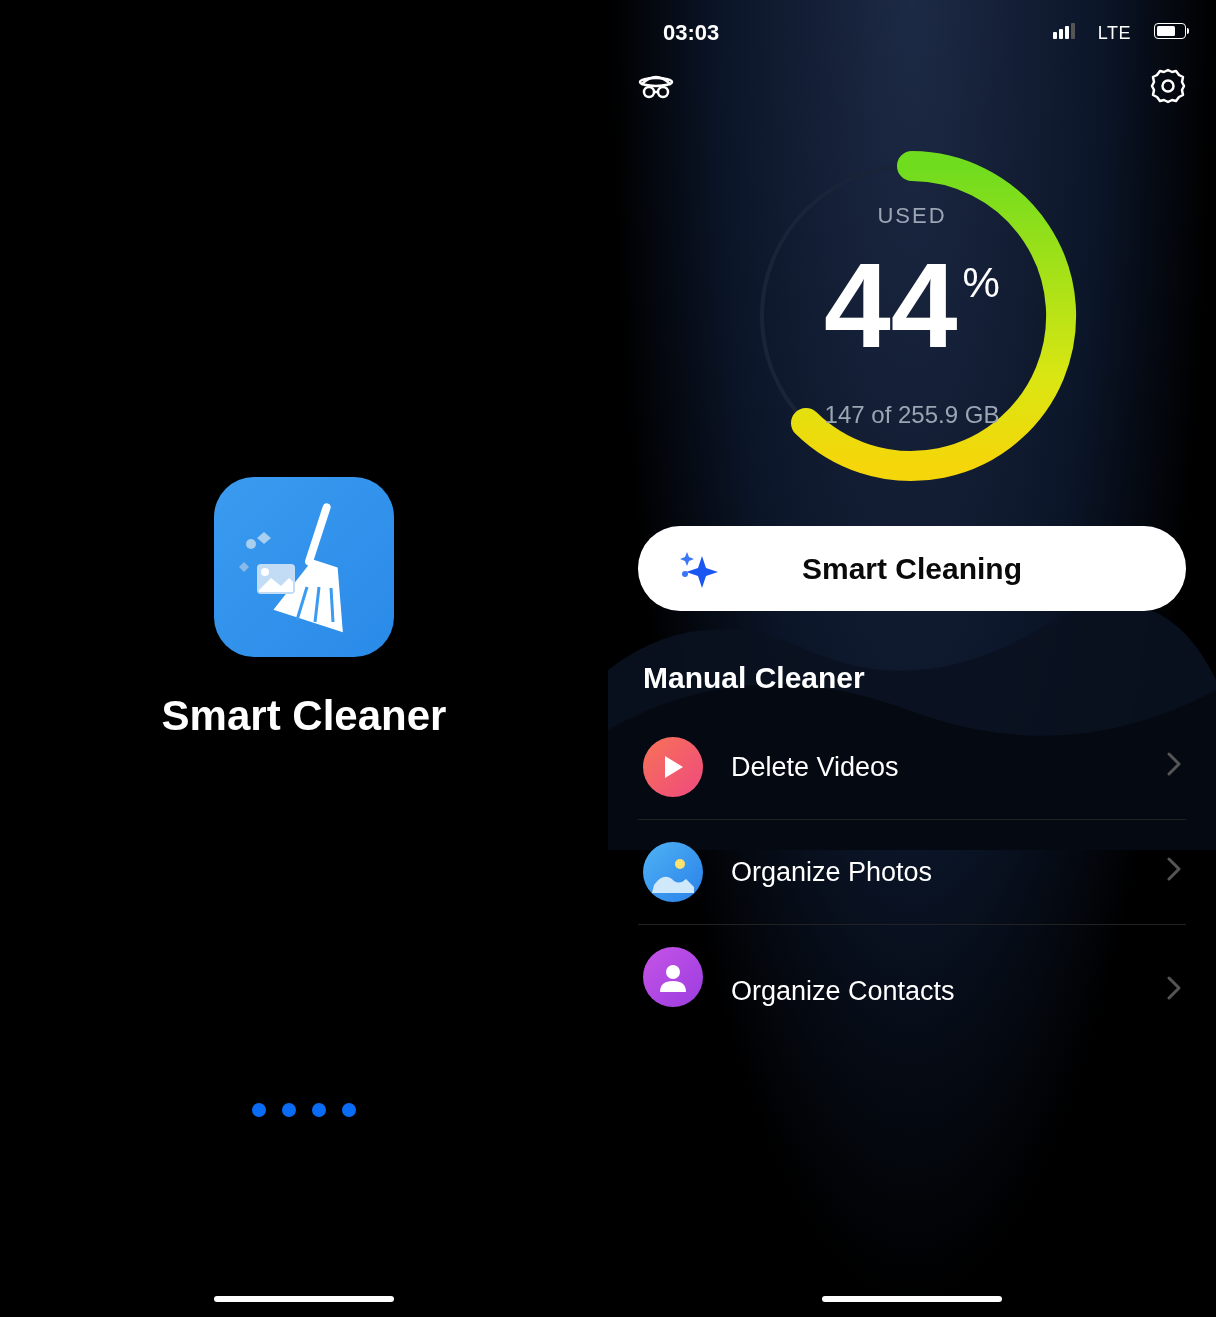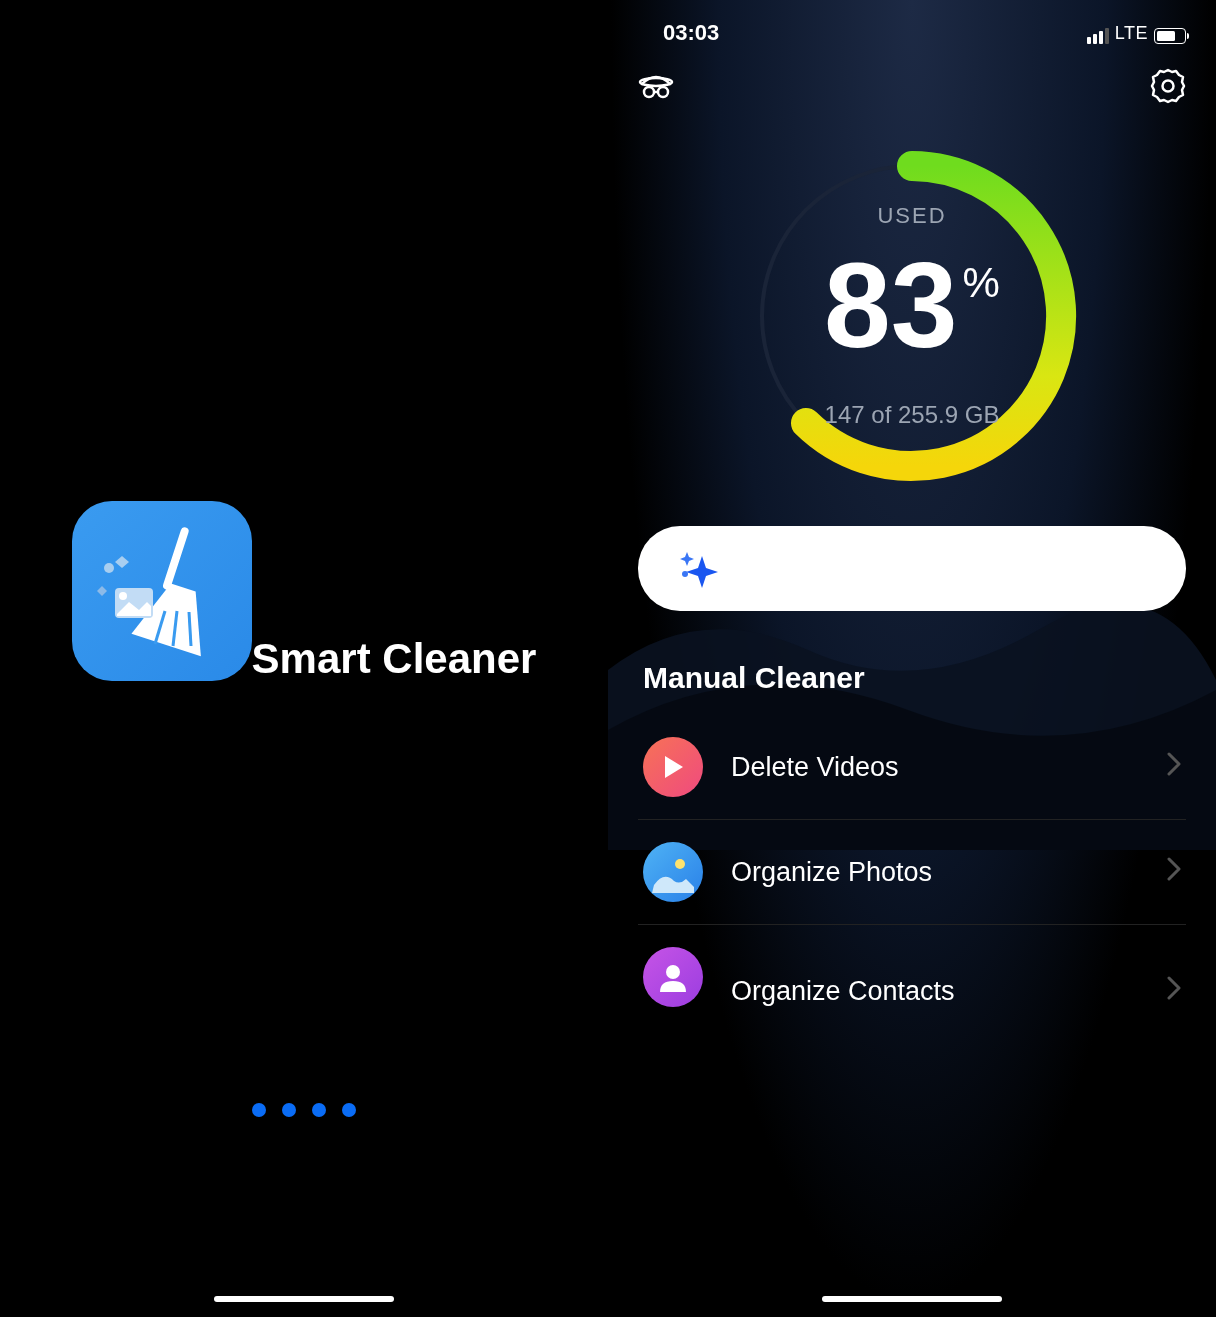--- a/index.html
+++ b/index.html
@@ -13,21 +13,21 @@
     }
     .screen {
       flex: 1;
       height: 100%;
       position: relative;
       background: #000;
     }
     
     .screen-left {
       display: flex;
-      flex-direction: row;
+      flex-direction: column;
       align-items: center;
       justify-content: center;
     }
     .app-icon {
       width: 180px;
       height: 180px;
       border-radius: 40px;
       background: linear-gradient(135deg, #3a9bf0 0%, #2a8ae8 100%);
       display: flex;
       align-items: center;
@@ -84,22 +84,22 @@
       align-items: center;
       padding: 20px 30px 10px 55px;
       color: #fff;
       font-size: 22px;
       font-weight: 600;
       position: relative;
       z-index: 10;
     }
     .status-icons {
       display: flex;
-      align-items: flex-end;
-      gap: 6px;
+      align-items: flex-start;
+      gap: 23px;
     }
     .signal-icon { display: flex; align-items: flex-end; gap: 2px; }
     .signal-icon span { width: 4px; background: #fff; border-radius: 1px; }
     .signal-icon span:nth-child(1){height:7px}
     .signal-icon span:nth-child(2){height:10px}
     .signal-icon span:nth-child(3){height:13px}
     .signal-icon span:nth-child(4){height:16px; background:#555}
     .lte-text { font-size: 18px; font-weight: 500; letter-spacing: 0.5px; }
     .battery-icon {
       width: 32px; height: 16px; border: 1.5px solid #fff; border-radius: 4px;
@@ -309,34 +309,35 @@
           <stop offset="70%" stop-color="#d9e612"></stop>
           <stop offset="100%" stop-color="#f5d60a"></stop>
         </linearGradient>
       </defs>
       <circle cx="180" cy="180" r="150" fill="none" stroke="#1a2438" stroke-width="4"></circle>
       <path d="M 180 30 A 150 150 0 1 1 74 287" fill="none" stroke="url(#ringGrad)" stroke-width="30" stroke-linecap="round"></path>
     </svg>
     <div class="ring-info">
       <div class="used-label">USED</div>
       <div class="percent-row">
-        <span class="percent-value">83</span>
+        <span class="percent-value">44</span>
         <span class="percent-sign">%</span>
       </div>
       <div class="storage-sub">147 of 255.9 GB</div>
     </div>
   </div>
 
   <div class="content-wrap">
     <div class="smart-btn">
       <svg class="smart-btn-sparkle" width="42" height="42" viewBox="0 0 42 42">
         <path d="M 24 8 L 28 20 L 40 24 L 28 28 L 24 40 L 20 28 L 8 24 L 20 20 Z" fill="#1a56f0"></path>
         <path d="M 9 4 L 11 9 L 16 11 L 11 13 L 9 18 L 7 13 L 2 11 L 7 9 Z" fill="#3a76f5"></path>
         <circle cx="7" cy="26" r="3" fill="#3a76f5"></circle>
       </svg>
+      <span class="smart-btn-label">Smart Cleaning</span>
     </div>
 
     <div class="manual-title">Manual Cleaner</div>
 
     <div class="list-item">
       <div class="list-icon ic-videos">
         <svg width="26" height="26" viewBox="0 0 26 26">
           <path d="M 5 2 L 23 13 L 5 24 Z" fill="#fff"></path>
         </svg>
       </div>

